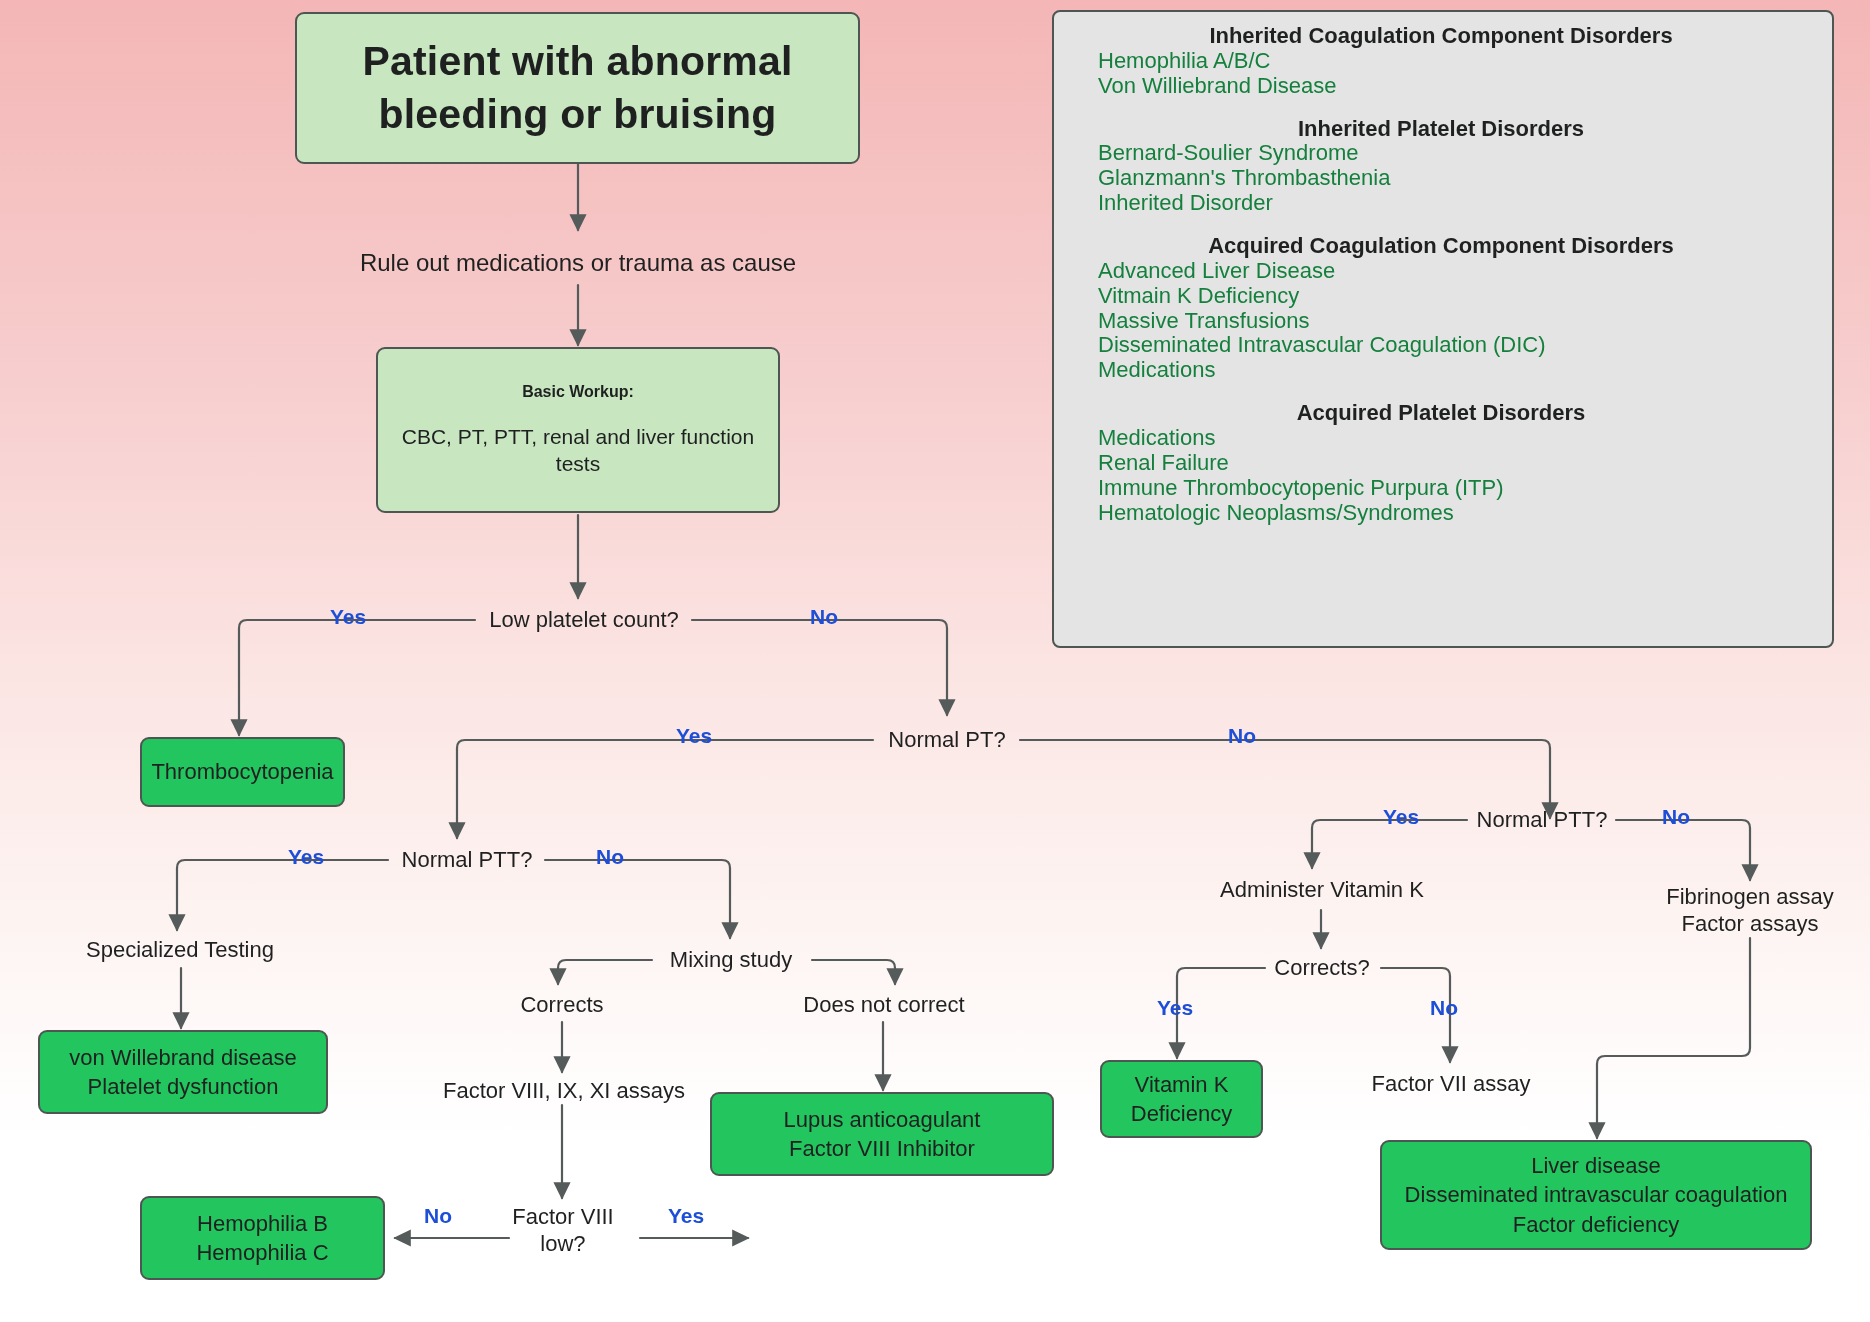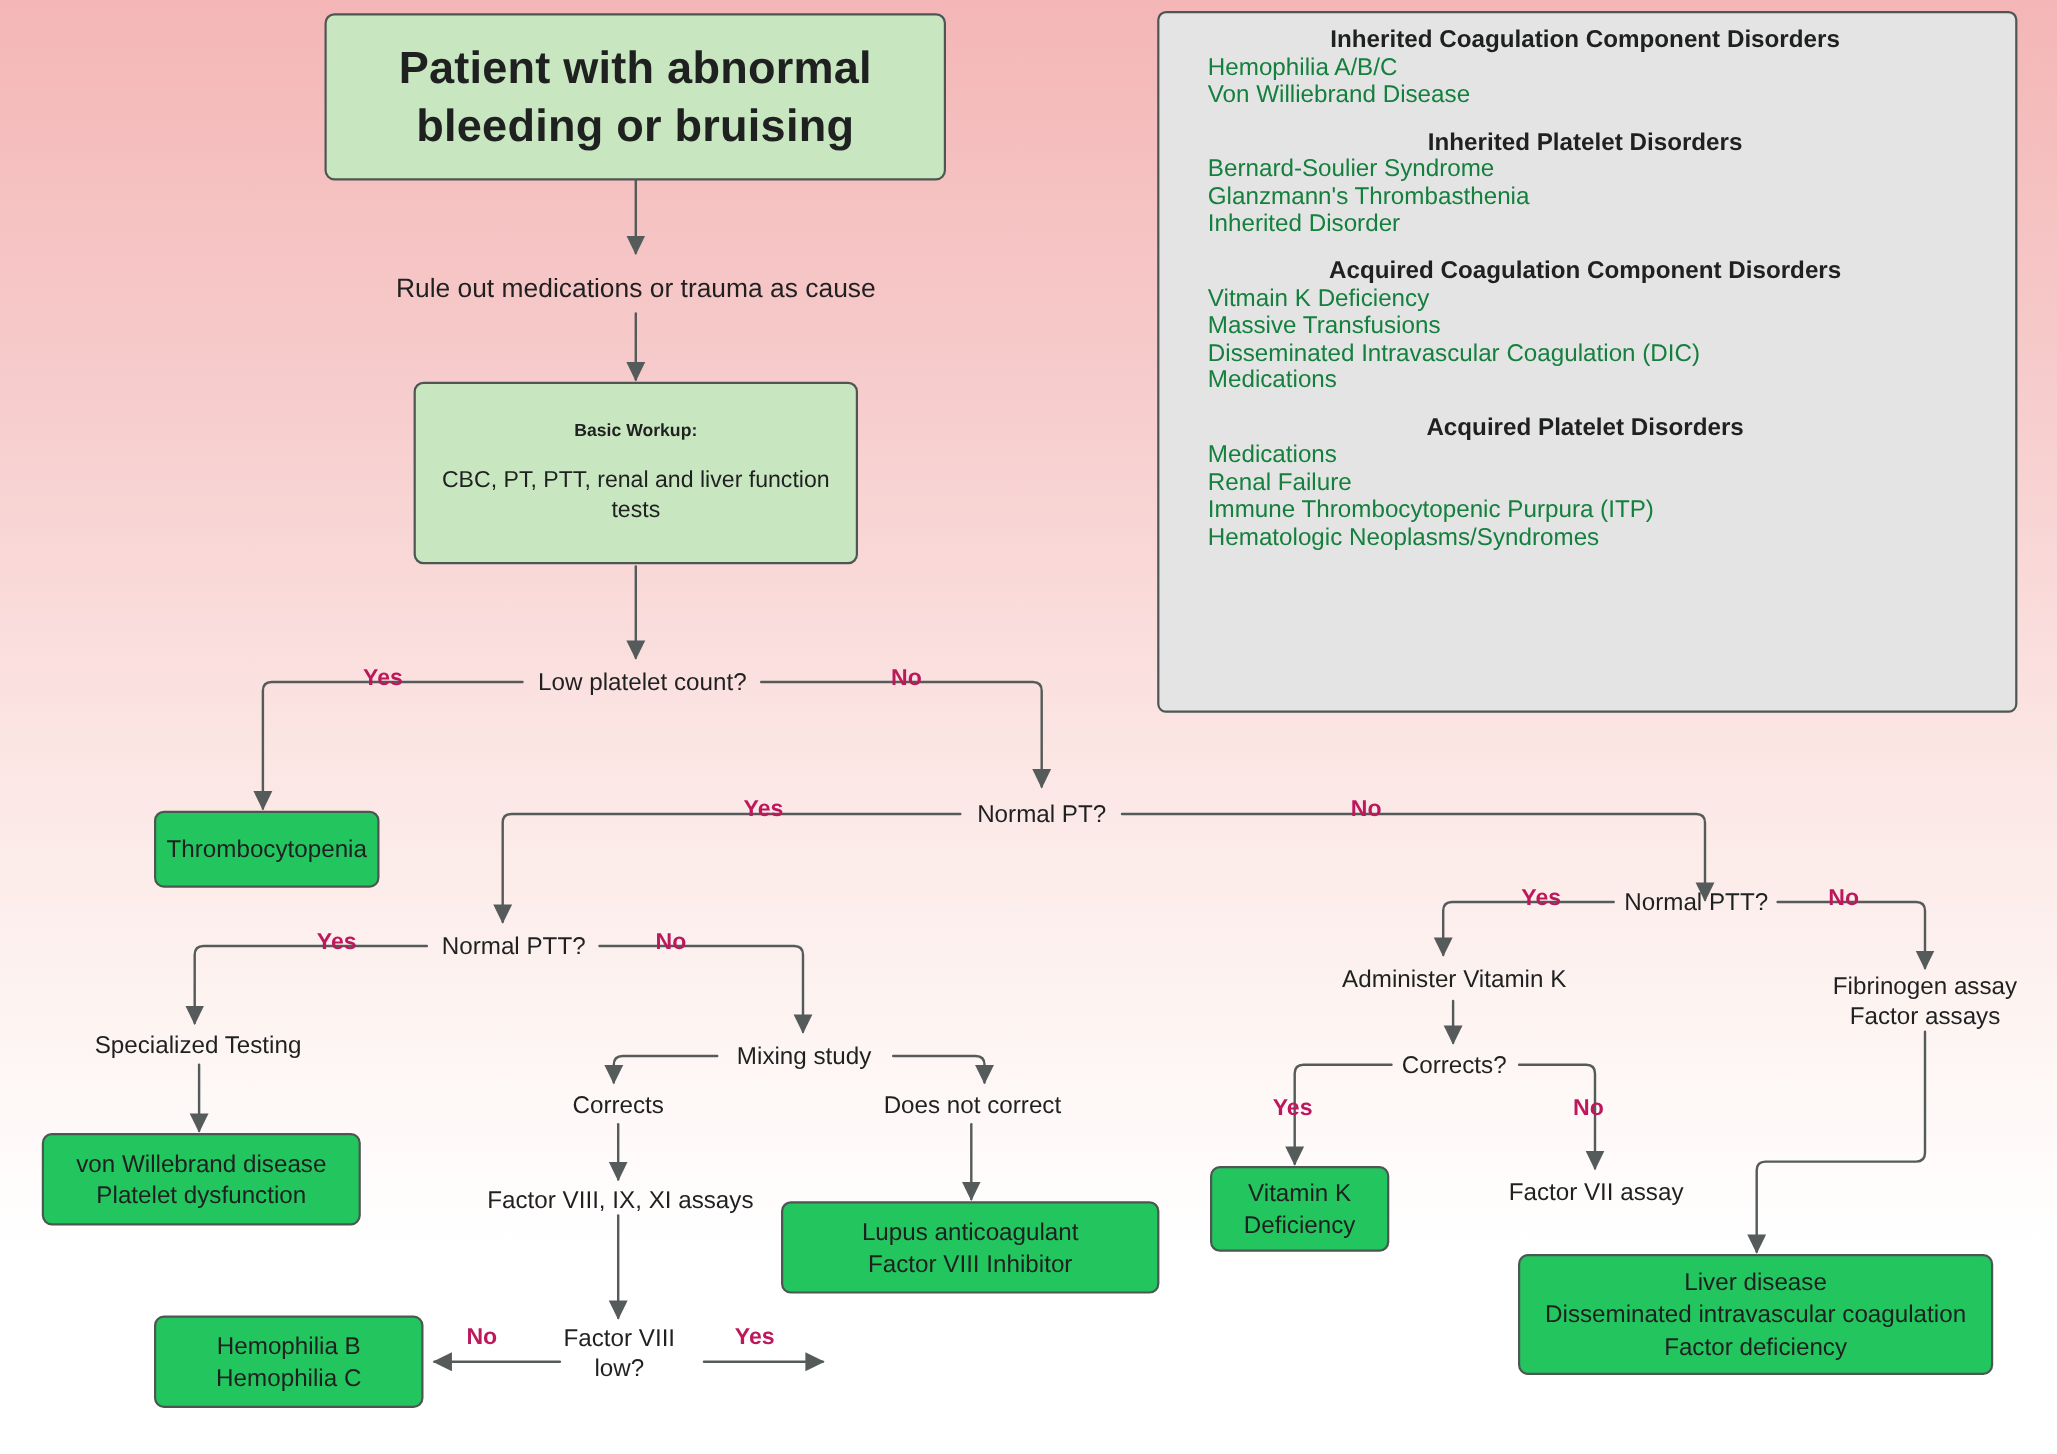--- a/index.html
+++ b/index.html
@@ -33,21 +33,21 @@
     display:flex;align-items:center;justify-content:center;text-align:center;
     color:#1f2020;font-size:22px;line-height:1.32;white-space:pre-line;
   }
   .title-box{font-size:41px;font-weight:bold;letter-spacing:.2px;}
   .workup-head{font-size:16px;font-weight:bold;}
   .workup-body{font-size:21px;}
   .workup-inner{display:flex;flex-direction:column;gap:20px;padding:0 14px;}
 
   
   .edge-label{
-    position:absolute;font-size:21px;font-weight:bold;color:#be185d;
+    position:absolute;font-size:21px;font-weight:bold;color:#1d4ed8;
     background:transparent;white-space:nowrap;
   }
 
   
   .legend{
     position:absolute;background:#e4e4e4;border:2.5px solid #4d5652;border-radius:8px;
     padding:12px 16px 14px 12px;box-sizing:border-box;
   }
   .legend-group{margin-bottom:18px;}
   .legend-group:last-child{margin-bottom:0;}
@@ -192,20 +192,21 @@
       <div class="legend-item">Von Williebrand Disease</div>
     </div>
     <div class="legend-group">
       <div class="legend-head">Inherited Platelet Disorders</div>
       <div class="legend-item">Bernard-Soulier Syndrome</div>
       <div class="legend-item">Glanzmann's Thrombasthenia</div>
       <div class="legend-item">Inherited Disorder</div>
     </div>
     <div class="legend-group">
       <div class="legend-head">Acquired Coagulation Component Disorders</div>
+      <div class="legend-item">Advanced Liver Disease</div>
       <div class="legend-item">Vitmain K Deficiency</div>
       <div class="legend-item">Massive Transfusions</div>
       <div class="legend-item">Disseminated Intravascular Coagulation (DIC)</div>
       <div class="legend-item">Medications</div>
     </div>
     <div class="legend-group">
       <div class="legend-head">Acquired Platelet Disorders</div>
       <div class="legend-item">Medications</div>
       <div class="legend-item">Renal Failure</div>
       <div class="legend-item">Immune Thrombocytopenic Purpura (ITP)</div>

